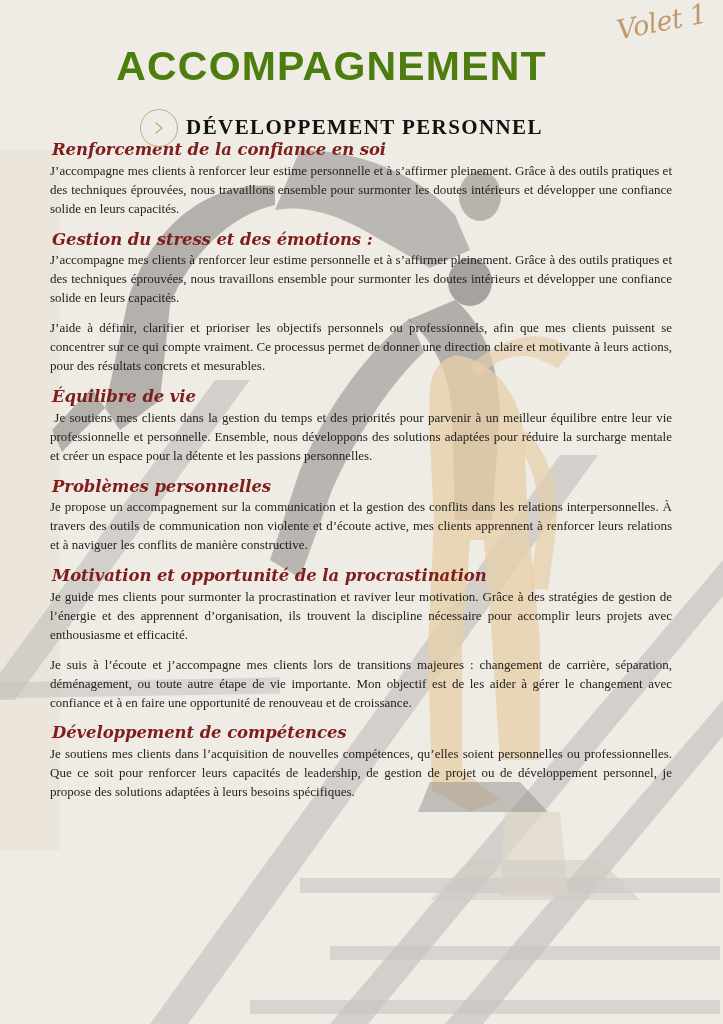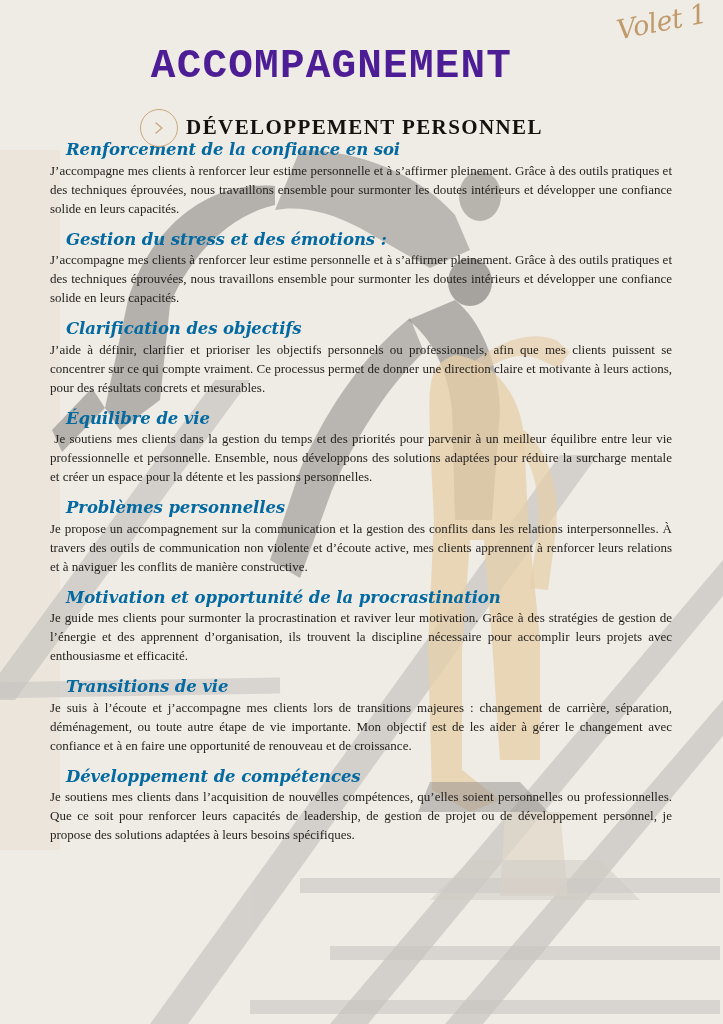--- a/index.html
+++ b/index.html
@@ -40,26 +40,26 @@
   .header {
     position: relative;
     height: 140px;
   }
   .main-title {
     position: absolute;
     left: 0;
     right: 0;
     top: 18px;
     text-align: center;
-    font-family: Liberation Mono, monospace;
+    font-family: Liberation Sans, sans-serif;
     font-size: 41px;
     line-height: 1.05;
     letter-spacing: 1.2px;
     font-weight: 700;
-    color: #4c1d95;
+    color: #4d7c0f;
     padding-right: 60px;
   }
   .volet-badge {
     position: absolute;
     right: 16px;
     top: 8px;
     font-family: "DejaVu Serif", "Liberation Serif", serif;
     font-style: italic;
     font-size: 27px;
     line-height: 1;
@@ -107,22 +107,22 @@
   }
   .section { margin-bottom: 11px; }
   .section:last-child { margin-bottom: 0; }
 
   .section-heading {
     font-family: "DejaVu Serif", "Liberation Serif", serif;
     font-style: italic;
     font-weight: 700;
     font-size: 16.5px;
     line-height: 1.25;
-    color: #0369a1;
-    margin: 0 0 1px 16px;
+    color: #7f1d1d;
+    margin: 0 0 1px 2px;
     letter-spacing: -0.1px;
   }
   .section-body {
     font-family: "Liberation Serif", "DejaVu Serif", serif;
     font-size: 13px;
     line-height: 1.46;
     text-align: justify;
     text-justify: inter-word;
     color: #26221f;
     margin: 0;
@@ -212,41 +212,39 @@
       <h3 class="section-heading">Renforcement de la confiance en soi</h3>
       <p class="section-body">J’accompagne mes clients à renforcer leur estime personnelle et à s’affirmer pleinement. Grâce à des outils pratiques et des techniques éprouvées, nous travaillons ensemble pour surmonter les doutes intérieurs et développer une confiance solide en leurs capacités.</p>
     </section>
 
     <section class="section">
       <h3 class="section-heading">Gestion du stress et des émotions :</h3>
       <p class="section-body">J’accompagne mes clients à renforcer leur estime personnelle et à s’affirmer pleinement. Grâce à des outils pratiques et des techniques éprouvées, nous travaillons ensemble pour surmonter les doutes intérieurs et développer une confiance solide en leurs capacités.</p>
     </section>
 
     <section class="section">
-      <h3 class="section-heading">Clarification des objectifs</h3>
       <p class="section-body">J’aide à définir, clarifier et prioriser les objectifs personnels ou professionnels, afin que mes clients puissent se concentrer sur ce qui compte vraiment. Ce processus permet de donner une direction claire et motivante à leurs actions, pour des résultats concrets et mesurables.</p>
     </section>
 
     <section class="section">
       <h3 class="section-heading">Équilibre de vie</h3>
       <p class="section-body"> Je soutiens mes clients dans la gestion du temps et des priorités pour parvenir à un meilleur équilibre entre leur vie professionnelle et personnelle. Ensemble, nous développons des solutions adaptées pour réduire la surcharge mentale et créer un espace pour la détente et les passions personnelles.</p>
     </section>
 
     <section class="section">
       <h3 class="section-heading">Problèmes personnelles</h3>
       <p class="section-body">Je propose un accompagnement sur la communication et la gestion des conflits dans les relations interpersonnelles. À travers des outils de communication non violente et d’écoute active, mes clients apprennent à renforcer leurs relations et à naviguer les conflits de manière constructive.</p>
     </section>
 
     <section class="section">
       <h3 class="section-heading">Motivation et opportunité de la procrastination</h3>
       <p class="section-body">Je guide mes clients pour surmonter la procrastination et raviver leur motivation. Grâce à des stratégies de gestion de l’énergie et des apprennent d’organisation, ils trouvent la discipline nécessaire pour accomplir leurs projets avec enthousiasme et efficacité.</p>
     </section>
 
     <section class="section">
-      <h3 class="section-heading">Transitions de vie</h3>
       <p class="section-body">Je suis à l’écoute et j’accompagne mes clients lors de transitions majeures : changement de carrière, séparation, déménagement, ou toute autre étape de vie importante. Mon objectif est de les aider à gérer le changement avec confiance et à en faire une opportunité de renouveau et de croissance.</p>
     </section>
 
     <section class="section">
       <h3 class="section-heading">Développement de compétences</h3>
       <p class="section-body">Je soutiens mes clients dans l’acquisition de nouvelles compétences, qu’elles soient personnelles ou professionnelles. Que ce soit pour renforcer leurs capacités de leadership, de gestion de projet ou de développement personnel, je propose des solutions adaptées à leurs besoins spécifiques.</p>
     </section>
 
   </main>
 </div>

